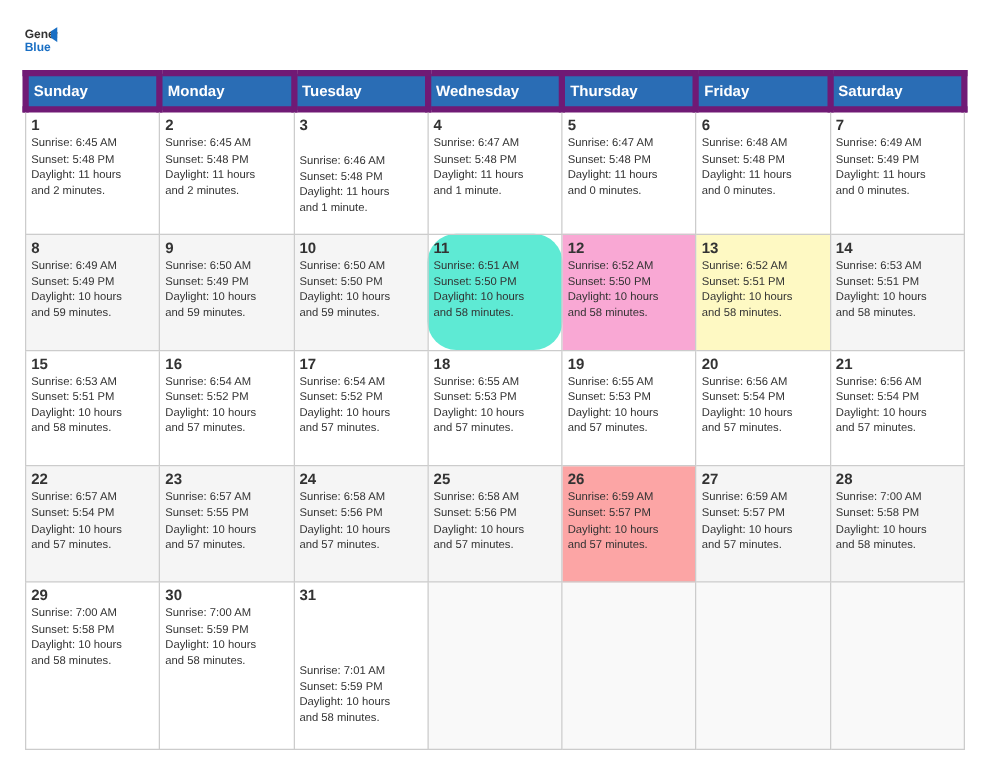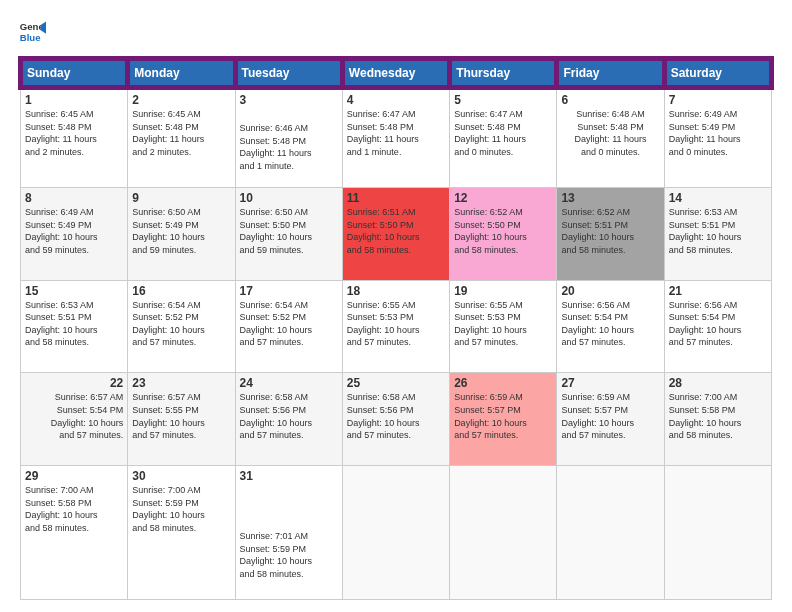--- a/index.html
+++ b/index.html
@@ -150,21 +150,21 @@
           </td>
           <td>
             <span class="day-num">5</span>
             <div class="day-info" style="white-space: pre-line;">Sunrise: 6:47 AM
 Sunset: 5:48 PM
 Daylight: 11 hours
 and 0 minutes.</div>
           </td>
           <td>
             <span class="day-num">6</span>
-            <div class="day-info" style="white-space: pre-line; text-align: center;">Sunrise: 6:48 AM
+            <div class="day-info" style="white-space: pre-line;">Sunrise: 6:48 AM
 Sunset: 5:48 PM
 Daylight: 11 hours
 and 0 minutes.</div>
           </td>
           <td>
             <span class="day-num">7</span>
             <div class="day-info" style="white-space: pre-line;">Sunrise: 6:49 AM
 Sunset: 5:49 PM
 Daylight: 11 hours
 and 0 minutes.</div>
@@ -185,35 +185,35 @@
 Daylight: 10 hours
 and 59 minutes.</div>
           </td>
           <td style="background: rgb(245, 245, 245);">
             <span class="day-num">10</span>
             <div class="day-info" style="white-space: pre-line;">Sunrise: 6:50 AM
 Sunset: 5:50 PM
 Daylight: 10 hours
 and 59 minutes.</div>
           </td>
-          <td style="background: #ef4444;">
+          <td style="background: #5eead4; border-radius: 23px;">
             <span class="day-num">11</span>
             <div class="day-info" style="white-space: pre-line;">Sunrise: 6:51 AM
 Sunset: 5:50 PM
 Daylight: 10 hours
 and 58 minutes.</div>
           </td>
           <td style="background: #f9a8d4;">
             <span class="day-num">12</span>
             <div class="day-info" style="white-space: pre-line;">Sunrise: 6:52 AM
 Sunset: 5:50 PM
 Daylight: 10 hours
 and 58 minutes.</div>
           </td>
-          <td style="background: #a3a3a3;">
+          <td style="background: #fef9c3;">
             <span class="day-num">13</span>
             <div class="day-info" style="white-space: pre-line;">Sunrise: 6:52 AM
 Sunset: 5:51 PM
 Daylight: 10 hours
 and 58 minutes.</div>
           </td>
           <td style="background: rgb(245, 245, 245);">
             <span class="day-num">14</span>
             <div class="day-info" style="white-space: pre-line;">Sunrise: 6:53 AM
 Sunset: 5:51 PM
@@ -266,21 +266,21 @@
           </td>
           <td>
             <span class="day-num">21</span>
             <div class="day-info" style="white-space: pre-line;">Sunrise: 6:56 AM
 Sunset: 5:54 PM
 Daylight: 10 hours
 and 57 minutes.</div>
           </td>
         </tr>
         <tr>
-          <td style="background: rgb(245, 245, 245); text-align: right;">
+          <td style="background: rgb(245, 245, 245);">
             <span class="day-num">22</span>
             <div class="day-info" style="white-space: pre-line;">Sunrise: 6:57 AM
 Sunset: 5:54 PM
 Daylight: 10 hours
 and 57 minutes.</div>
           </td>
           <td style="background: rgb(245, 245, 245);">
             <span class="day-num">23</span>
             <div class="day-info" style="white-space: pre-line;">Sunrise: 6:57 AM
 Sunset: 5:55 PM

